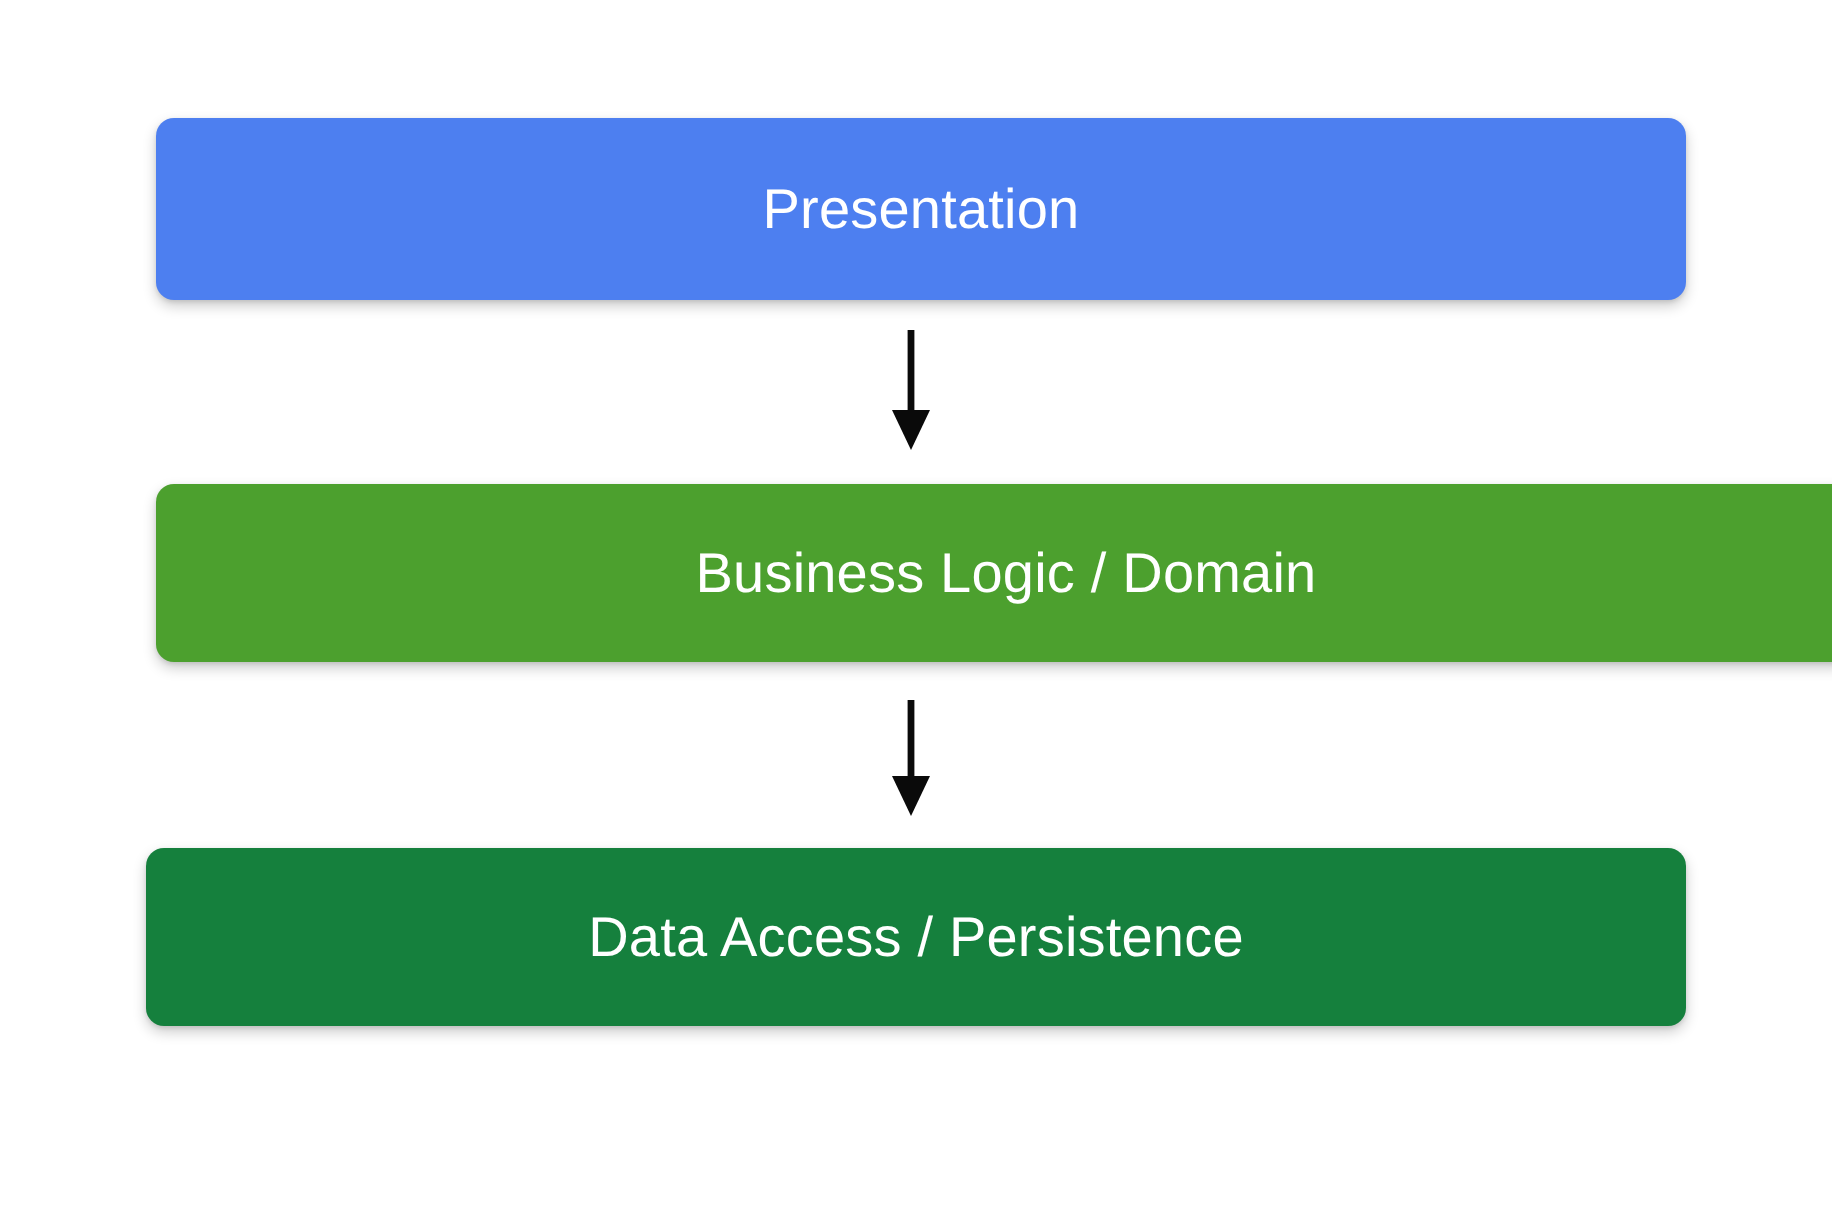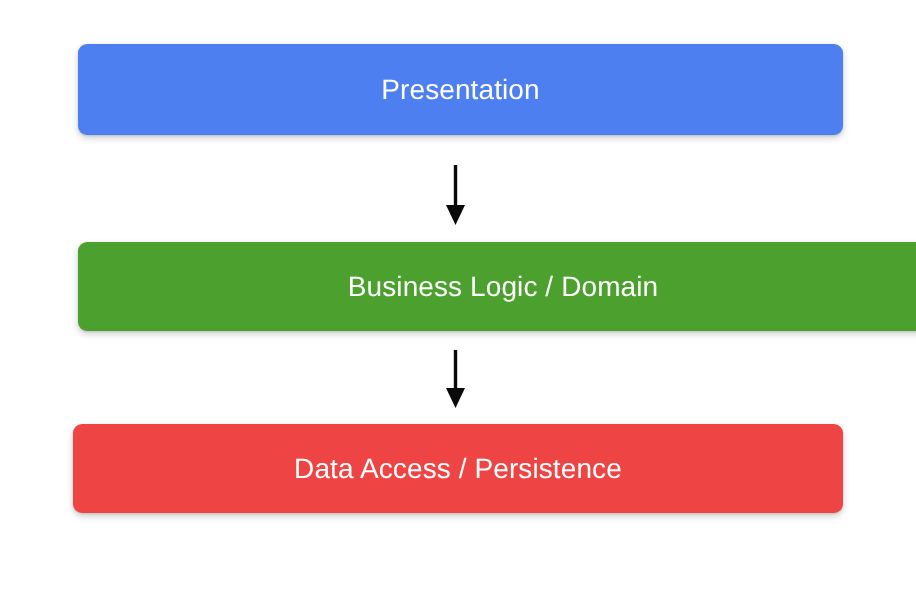--- a/index.html
+++ b/index.html
@@ -34,21 +34,21 @@
     font-size: 28px;
     font-weight: 400;
     line-height: 1;
     letter-spacing: 0.1px;
     white-space: nowrap;
     text-rendering: geometricPrecision;
   }
 
   #box-presentation {
     left: 78px;
-    top: 44px;
+    top: 59px;
     width: 765px;
     height: 91px;
     text-align: center;
   }
   #box-business {
     left: 78px;
     top: 242px;
     width: 850px;
     height: 89px;
   }
@@ -83,21 +83,21 @@
 <div id="canvas">
 
   <div class="layer-box" id="box-presentation" style="background:#4d7ff0;">
     <span class="layer-label">Presentation</span>
   </div>
 
   <div class="layer-box" id="box-business" style="background:#4ca02e;">
     <span class="layer-label">Business Logic / Domain</span>
   </div>
 
-  <div class="layer-box" id="box-data" style="background:#ef4444;">
+  <div class="layer-box" id="box-data" style="background:#15803d;">
     <span class="layer-label">Data Access / Persistence</span>
   </div>
 
   <svg class="arrow-connector" viewBox="0 0 916 606">
     <g>
       <line class="arrow-svg-line" x1="455.5" y1="165" x2="455.5" y2="207"></line>
       <polygon class="arrow-svg-head" points="446,205 465,205 455.5,225"></polygon>
     </g>
     <g>
       <line class="arrow-svg-line" x1="455.5" y1="350" x2="455.5" y2="390"></line>

